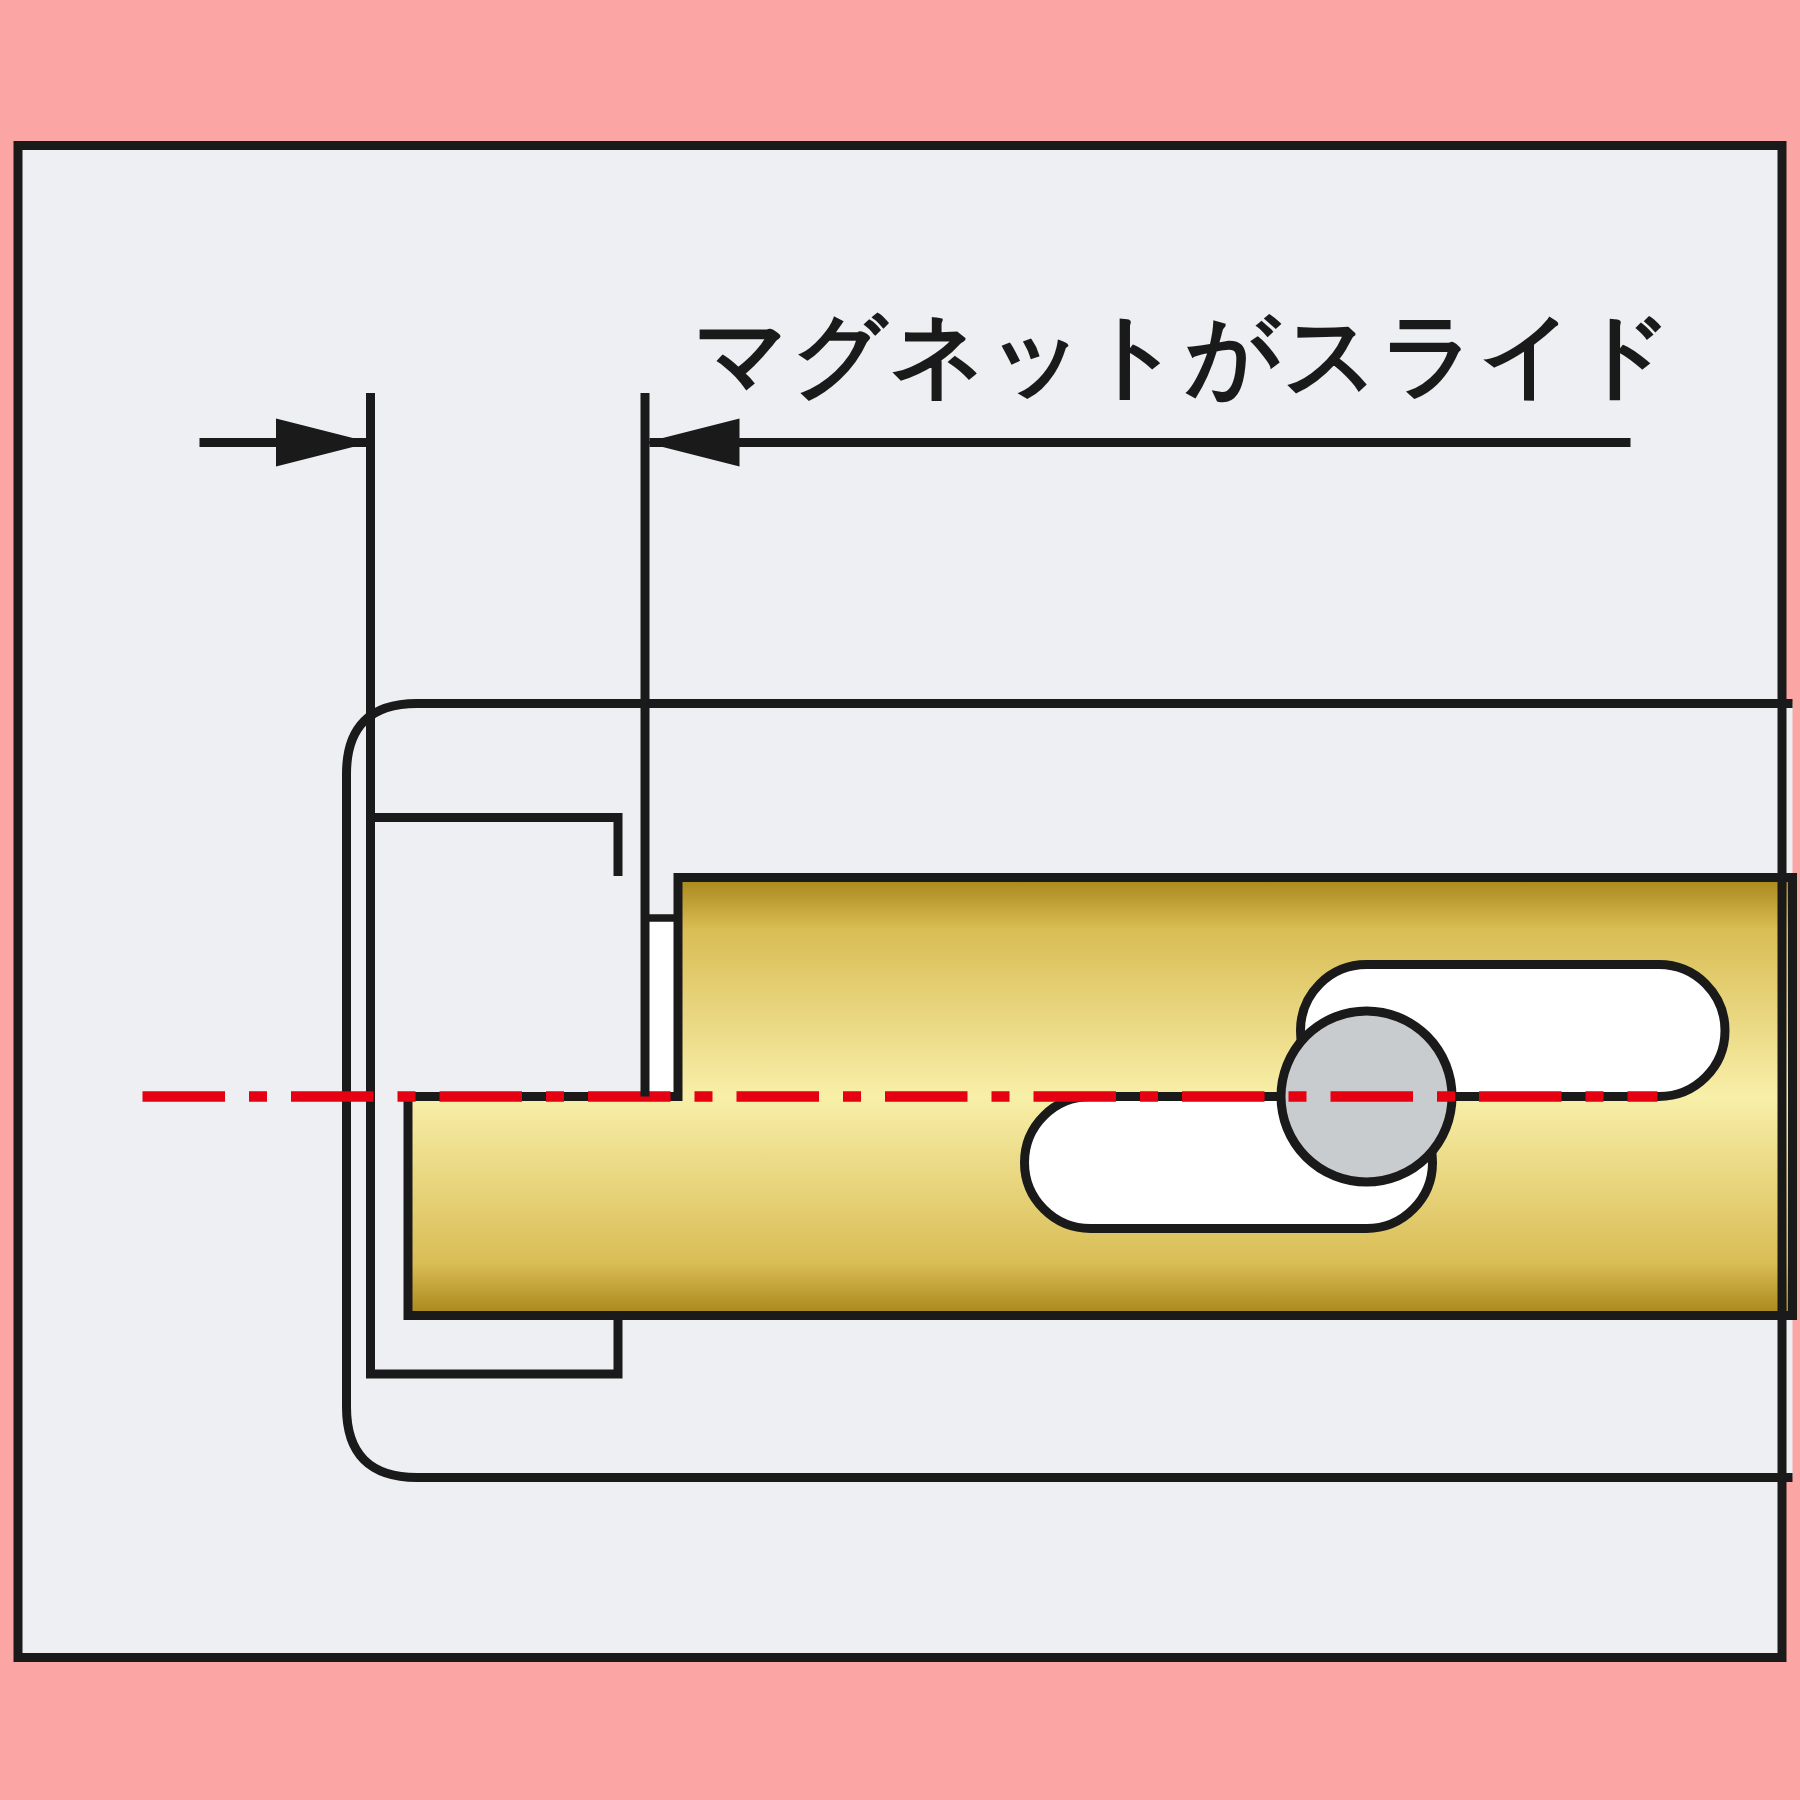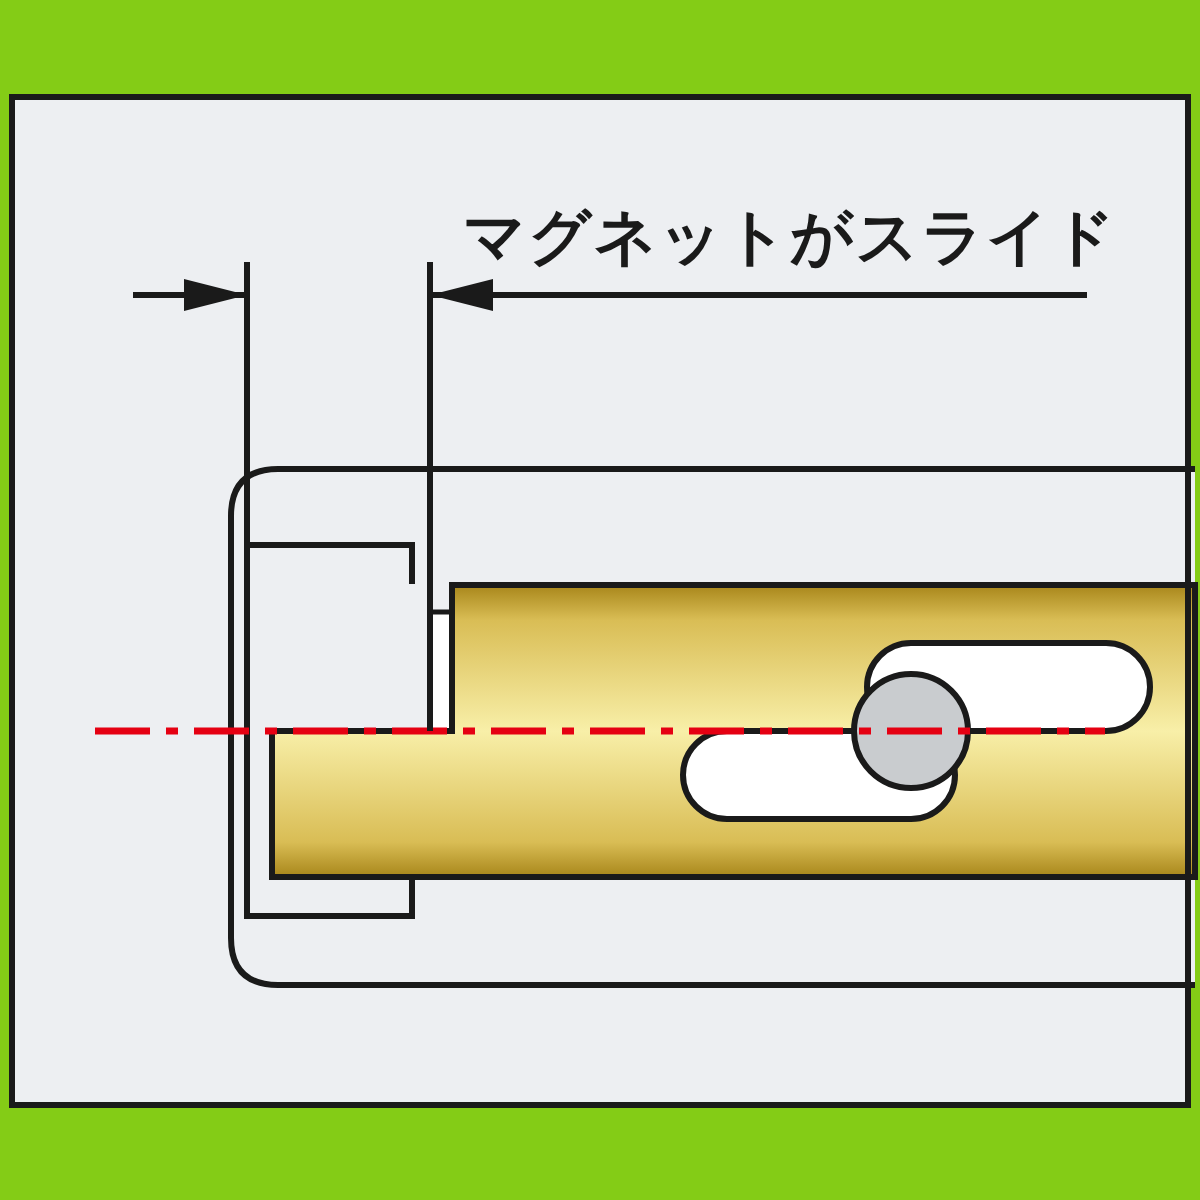--- a/index.html
+++ b/index.html
@@ -1,20 +1,20 @@
 <!DOCTYPE html>
 <html style="--background: #ffffff; --panel-fill: #edeff2; --outline: #1a1a1a; --centerline-red: #e50012; --magnet-gold-dark: #a8861a; --magnet-gold-mid: #d9bd55; --magnet-gold-light: #f8efa8; --ball-gray: #c9cccf; --slot-white: #ffffff;"><head>
 <meta charset="utf-8">
 <style>
   html, body { margin: 0; padding: 0; background: #ffffff; }
   .stage {
     position: relative;
     width: 1200px;
     height: 1200px;
-    background: #84cc16;
+    background: #fca5a5;
     font-family: "DejaVu Sans", "Liberation Sans", sans-serif;
   }
   svg { display: block; }
 
   .stroke       { stroke: var(--outline, #1a1a1a); stroke-width: 6; fill: none; }
   .stroke-thin  { stroke: var(--outline, #1a1a1a); stroke-width: 5; fill: none; }
   .fill-panel   { fill: var(--panel-fill, #edeff2); }
   .fill-white   { fill: var(--slot-white, #ffffff); }
   .fill-ball    { fill: var(--ball-gray, #c9cccf); }
   .fill-black   { fill: var(--outline, #1a1a1a); stroke: none; }

